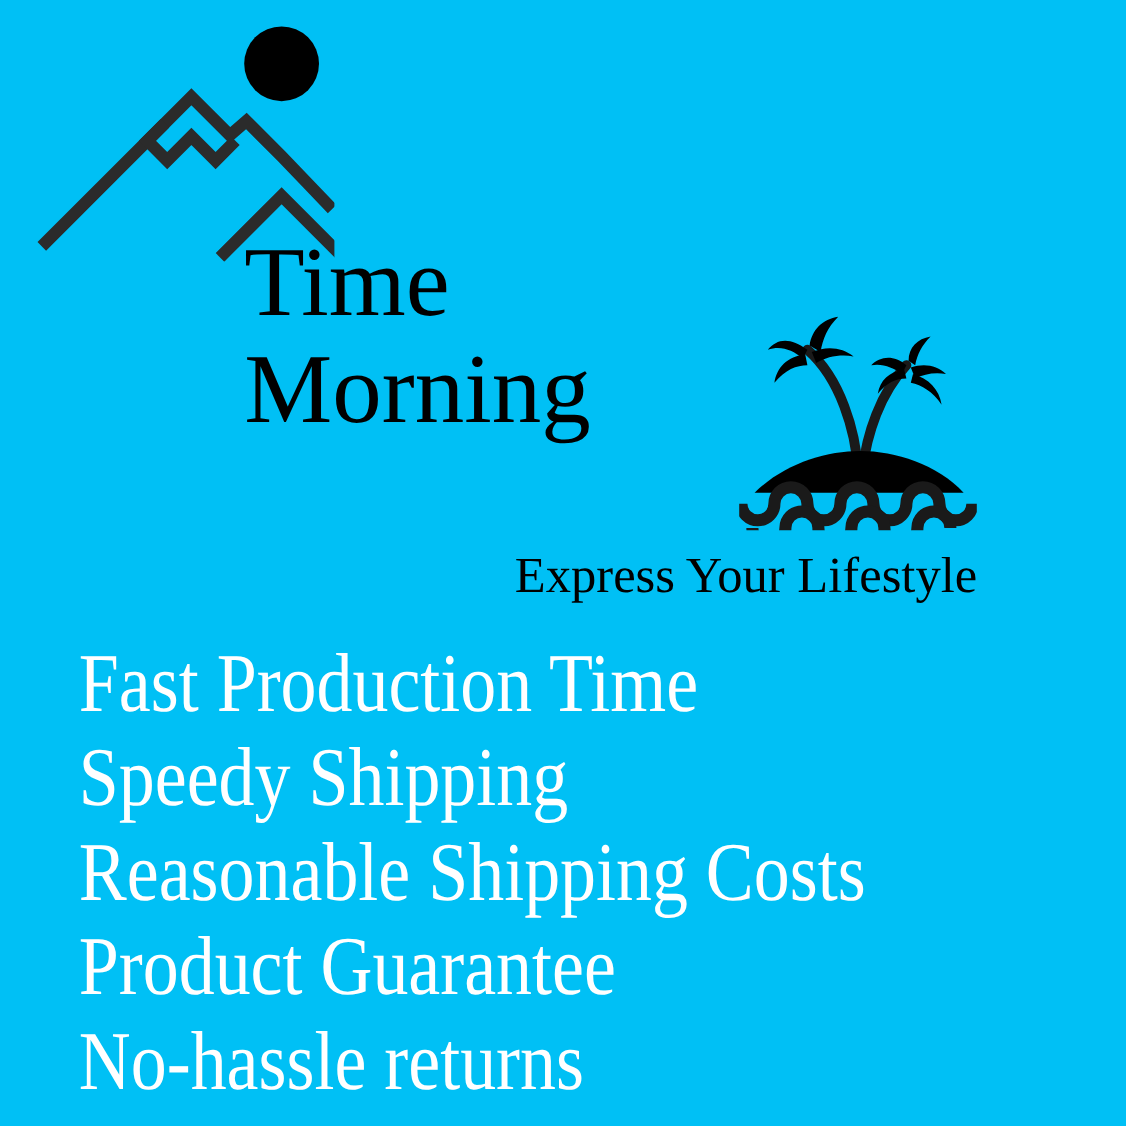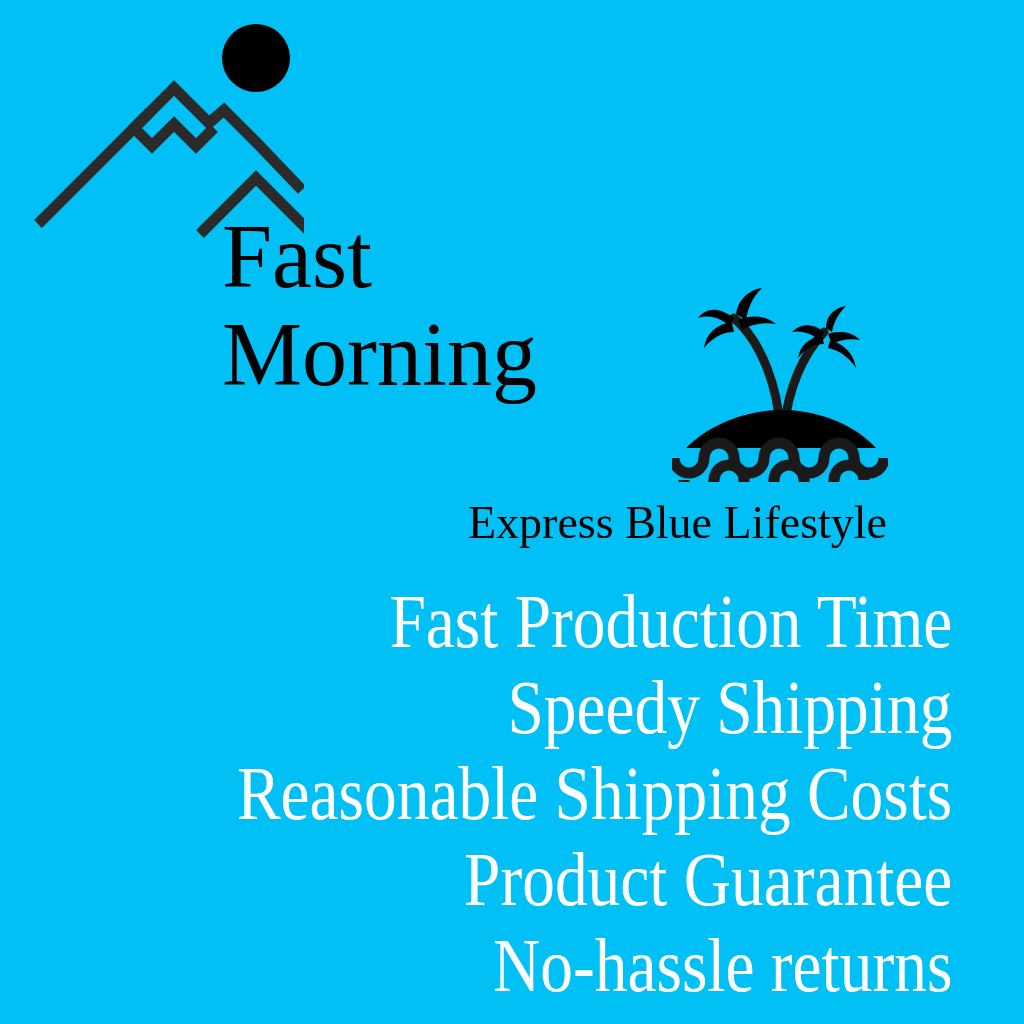--- a/index.html
+++ b/index.html
@@ -81,21 +81,21 @@
     white-space: nowrap;
     font-weight: 400;
   }
 
   
   #benefits {
     position: absolute;
     left: 0;
     top: 578px;
     width: 1024px;
-    text-align: right;
+    text-align: left;
     color: #FFFFFF;
   }
   #benefits .benefit-line {
     display: block;
     font-size: 76px;
     line-height: 86px;
     white-space: nowrap;
     font-weight: 400;
     transform: scaleX(0.86);
     transform-origin: center center;
@@ -133,25 +133,25 @@
         <path d="M 158 58 C 172 62, 182 72, 184 86 C 176 74, 166 68, 156 66 Z"></path>
       </g>
       <path d="M 14 166 C 40 140, 78 128, 110 128 C 142 128, 180 140, 204 166 Z" fill="#000000"></path>
       <g fill="none" stroke="#1A1A1A" stroke-width="11">
         <path d="M 2 176 a 15 15 0 0 0 30 0 a 15 15 0 0 1 30 0 a 15 15 0 0 0 30 0 a 15 15 0 0 1 30 0 a 15 15 0 0 0 30 0 a 15 15 0 0 1 30 0 a 15 15 0 0 0 30 0"></path>
         <path d="M 12 198 a 15 15 0 0 0 30 0 a 15 15 0 0 1 30 0 a 15 15 0 0 0 30 0 a 15 15 0 0 1 30 0 a 15 15 0 0 0 30 0 a 15 15 0 0 1 30 0"></path>
       </g>
     </svg>
 
     <div id="brand-name">
-      <span class="brand-line">Fast</span>
+      <span class="brand-line">Time</span>
       <span class="brand-line">Morning</span>
     </div>
 
-    <div id="tagline">Express Blue Lifestyle</div>
+    <div id="tagline">Express Your Lifestyle</div>
 
   </div>
 
   <div id="benefits">
     <span class="benefit-line">Fast Production Time</span>
     <span class="benefit-line">Speedy Shipping</span>
     <span class="benefit-line">Reasonable Shipping Costs</span>
     <span class="benefit-line">Product Guarantee</span>
     <span class="benefit-line">No-hassle returns</span>
   </div>

